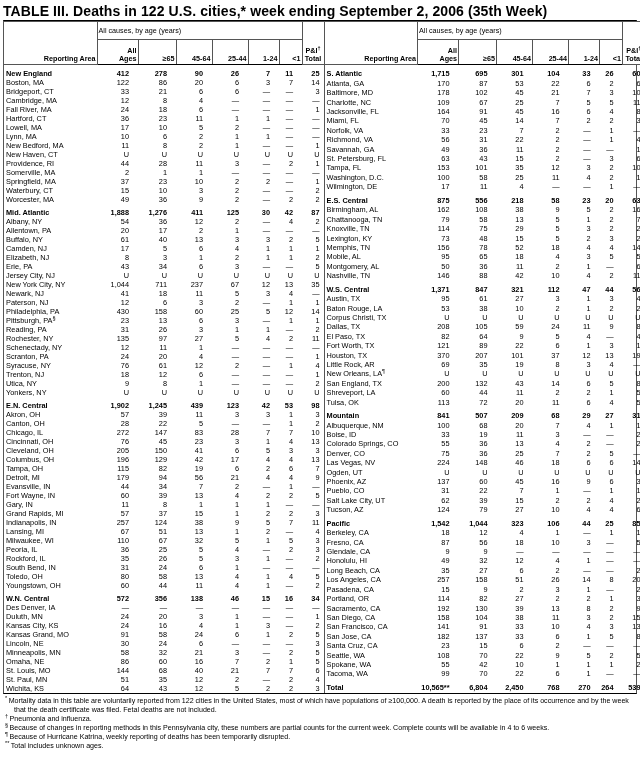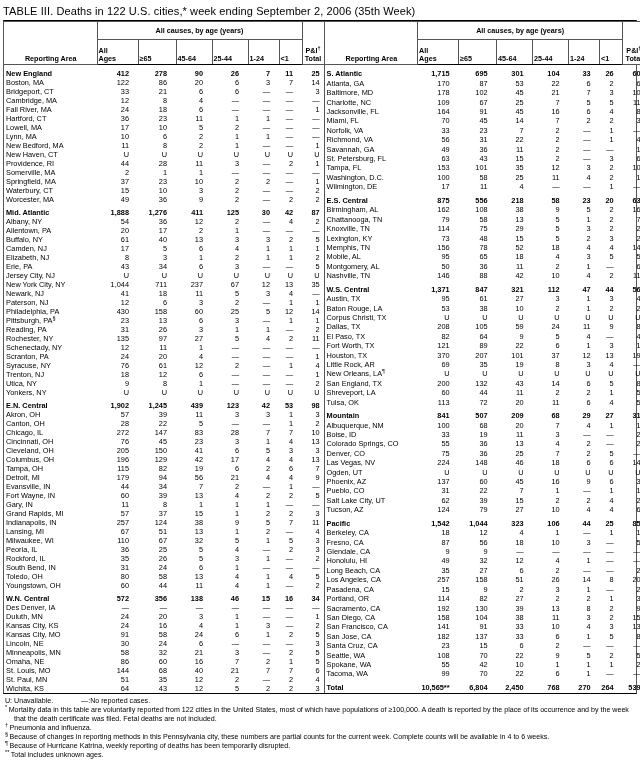--- a/index.html
+++ b/index.html
@@ -1,34 +1,34 @@
 <!DOCTYPE html>
 <html><head>
 <meta charset="utf-8">
 <style>
   html,body{margin:0;padding:0;background:#fff;}
   body{width:640px;height:767px;font-family:"Liberation Sans","DejaVu Sans",sans-serif;color:#000;-webkit-font-smoothing:antialiased;}
   .page{padding:3px 3px 0 3px;}
-  .title{font-weight:normal;font-size:11px;line-height:12px;padding:2px 0 3px 0;letter-spacing:0.1px;}
+  .title{font-weight:bold;font-size:14px;line-height:12px;padding:2px 0 3px 0;letter-spacing:0.1px;}
   .table-wrap{display:flex;border:1px solid #555;border-top:1px solid #000;border-bottom:1px solid #000;}
   table.half{width:50%;border-collapse:collapse;table-layout:fixed;}
   table.half.left{border-right:1px solid #555;}
   col.c-area{width:93px;}
   col.c-all{width:41px;}
   col.c-65{width:38px;}
   col.c-45{width:36px;}
   col.c-25{width:36px;}
   col.c-124{width:31px;}
   col.c-lt1{width:23px;}
   col.c-pi{width:22px;}
   thead th{font-size:7.2px;font-weight:bold;border:1px solid #555;padding:1px 1px;background:#fff;}
-  thead th.area-h{text-align:center;vertical-align:bottom;padding-left:2px;border-left:none;}
+  thead th.area-h{text-align:right;vertical-align:bottom;padding-left:2px;border-left:none;}
   thead th.pi-h{vertical-align:bottom;text-align:center;border-right:none;line-height:8px;}
-  thead th.spanner{text-align:center;font-weight:bold;height:15px;vertical-align:middle;margin-top:33px;}
-  thead th.col-h{text-align:left;vertical-align:bottom;line-height:8px;height:22px;}
+  thead th.spanner{text-align:left;font-weight:normal;height:15px;vertical-align:middle;margin-top:33px;}
+  thead th.col-h{text-align:right;vertical-align:bottom;line-height:8px;height:22px;}
   thead tr:last-child th{border-bottom:1px solid #000;}
   tbody td{font-size:7.35px;line-height:9px;padding:0;white-space:nowrap;overflow:hidden;}
   tbody td.area{text-align:left;padding-left:2px;}
   tbody td.num{text-align:right;padding-right:9px;}
   tbody td.pi{padding-right:4px;}
   tbody tr.group-row td{font-weight:bold;padding-top:4px;}
   sup{font-size:5.5px;line-height:0;}
   .footnotes{padding:3px 2px 0 2px;font-size:7.1px;line-height:9px;}
   .legend span{margin-right:28px;}
   .fn{padding-left:9px;text-indent:-9px;}
@@ -672,21 +672,21 @@
             <td class="area">Kansas City, KS</td>
             <td class="num">24</td>
             <td class="num">16</td>
             <td class="num">4</td>
             <td class="num">1</td>
             <td class="num">3</td>
             <td class="num">—</td>
             <td class="num pi">2</td>
           </tr>
           <tr>
-            <td class="area">Kansas City, MO</td>
+            <td class="area">Kansas Grand, MO</td>
             <td class="num">91</td>
             <td class="num">58</td>
             <td class="num">24</td>
             <td class="num">6</td>
             <td class="num">1</td>
             <td class="num">2</td>
             <td class="num pi">5</td>
           </tr>
           <tr>
             <td class="area">Lincoln, NE</td>
@@ -1417,23 +1417,20 @@
             <td class="num">270</td>
             <td class="num">264</td>
             <td class="num pi">539</td>
           </tr>
         </tbody>
     </table>
 
   </div>
 
   <div class="footnotes">
-    <div class="legend">
-      <span>U: Unavailable.</span><span>—:No reported cases.</span>
-    </div>
     <div id="fn-list">
         <div class="fn"><sup>* </sup>Mortality data in this table are voluntarily reported from 122 cities in the United States, most of which have populations of ≥100,000. A death is reported by the place of its occurrence and by the week that the death certificate was filed. Fetal deaths are not included.</div>
         <div class="fn"><sup>† </sup>Pneumonia and influenza.</div>
         <div class="fn"><sup>§ </sup>Because of changes in reporting methods in this Pennsylvania city, these numbers are partial counts for the current week. Complete counts will be available in 4 to 6 weeks.</div>
         <div class="fn"><sup>¶ </sup>Because of Hurricane Katrina, weekly reporting of deaths has been temporarily disrupted.</div>
         <div class="fn"><sup>** </sup>Total includes unknown ages.</div>
       </div>
   </div>
 </div>
 

